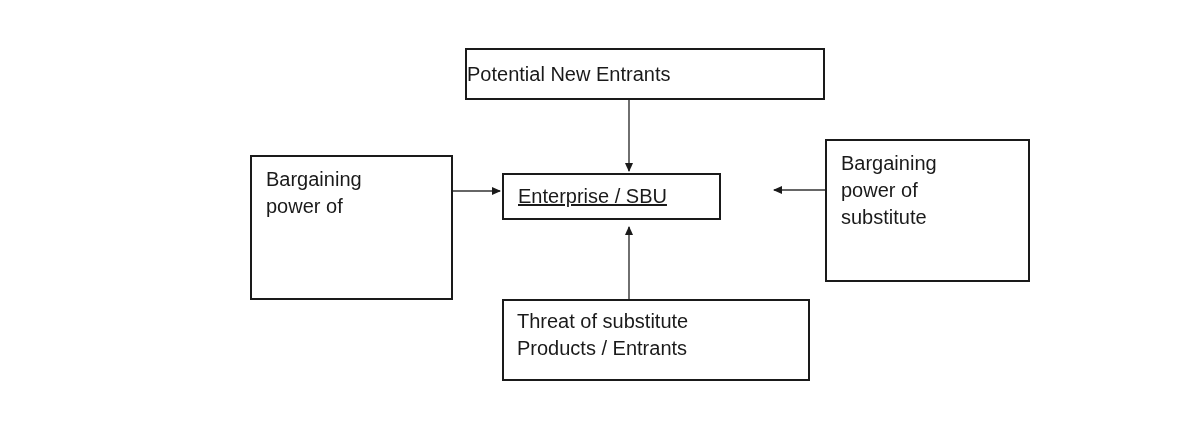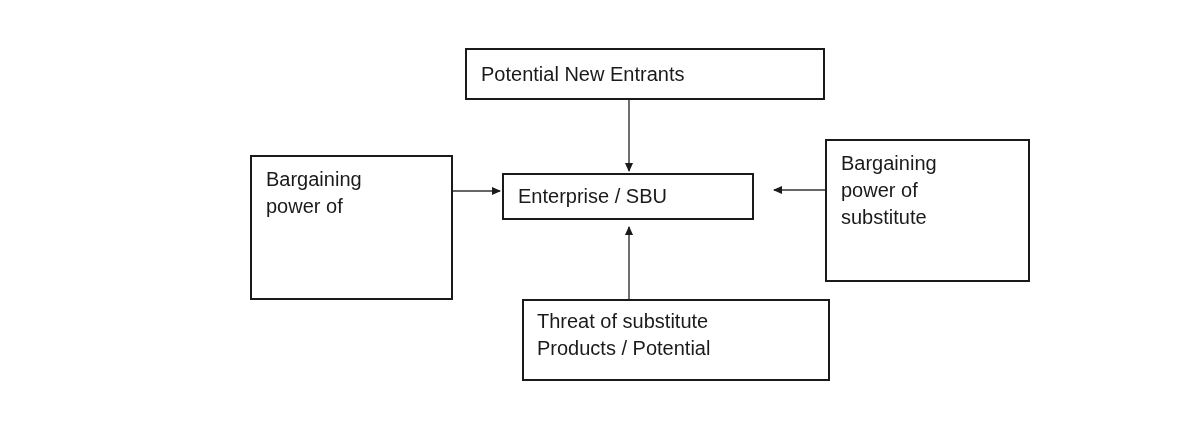--- a/index.html
+++ b/index.html
@@ -23,25 +23,25 @@
     box-sizing: border-box;
     font-size: 20px;
     line-height: 27px;
     color: #1a1a1a;
   }
   .box .line { display: block; white-space: nowrap; }
   .v-center {
     display: flex;
     align-items: center;
   }
-  .box-new-entrants   { left: 465px; top: 48px;  width: 360px; height: 52px;  padding-left: 14px; }
-  .box-enterprise     { left: 502px; top: 173px; width: 252px; height: 47px;  padding-left: 14px; }
+  .box-new-entrants   { left: 465px; top: 48px;  width: 360px; height: 52px;  }
+  .box-enterprise     { left: 502px; top: 173px; width: 219px; height: 47px;  padding-left: 14px; text-decoration: underline; }
   .box-buyers         { left: 250px; top: 155px; width: 203px; height: 145px; padding: 9px 10px 0 14px; }
   .box-suppliers      { left: 825px; top: 139px; width: 205px; height: 143px; padding: 9px 10px 0 14px; }
-  .box-substitutes    { left: 502px; top: 299px; width: 308px; height: 82px;  padding: 7px 10px 0 13px; margin-left: 20px; }
+  .box-substitutes    { left: 502px; top: 299px; width: 308px; height: 82px;  padding: 7px 10px 0 13px; }
   .arrow-layer {
     position: absolute;
     left: 0; top: 0;
     width: 1188px;
     height: 442px;
     pointer-events: none;
   }
 </style>
 </head>
 <body>
@@ -78,16 +78,16 @@
   </div>
 
   <div class="box box-suppliers">
     <span class="line">Bargaining</span>
     <span class="line">power of</span>
     <span class="line">substitute</span>
   </div>
 
   <div class="box box-substitutes">
     <span class="line">Threat of substitute</span>
-    <span class="line">Products / Potential</span>
+    <span class="line">Products / Entrants</span>
   </div>
 
 </div>
 
 </body></html>

